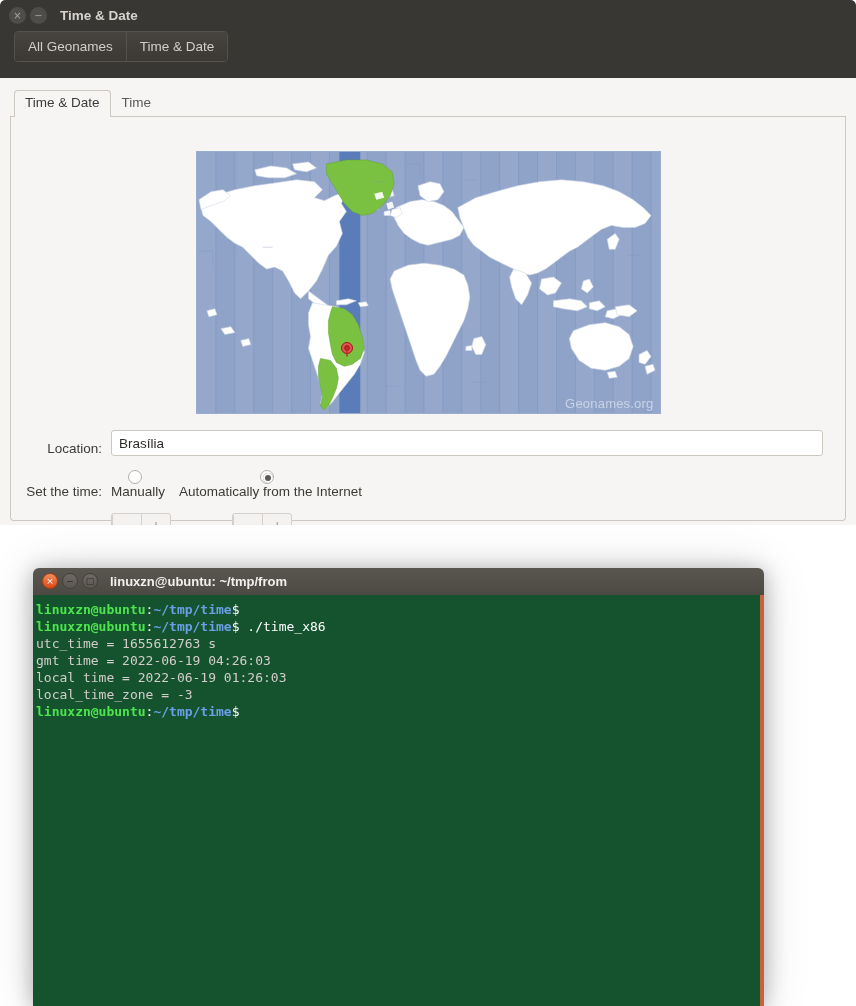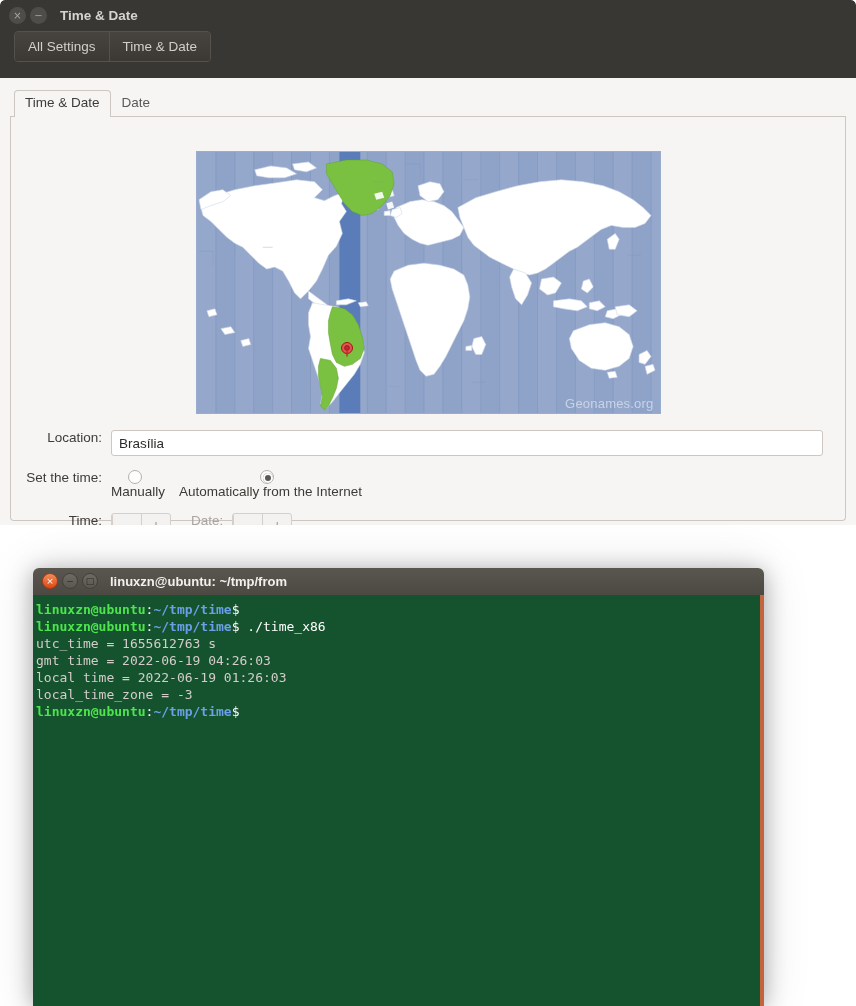--- a/index.html
+++ b/index.html
@@ -142,21 +142,21 @@
   }
   #map-pin {
     position: absolute;
     left: 143px; top: 190px;
     width: 15px; height: 15px;
   }
 
   
   .formrow {
     display: flex;
-    align-items: flex-start;
+    align-items: flex-end;
     margin-top: 14px;
     padding: 0 22px 0 0;
     font-size: 13.5px;
     color: #3d3b37;
   }
   .rowlabel {
     width: 100px;
     text-align: right;
     padding-right: 9px;
     color: #3d3b37;
@@ -316,30 +316,30 @@
   <div id="settings-titlebar">
     <div class="win-btns">
       <div class="wbtn">×</div>
       <div class="wbtn">−</div>
     </div>
     <div id="settings-title">Time &amp; Date</div>
   </div>
 
   <div id="settings-toolbar">
     <div class="navgroup">
-      <div class="navbtn">All Settings</div>
+      <div class="navbtn">All Geonames</div>
       <div class="navbtn">Time &amp; Date</div>
     </div>
   </div>
 
   <div id="settings-body">
 
     <div id="tabstrip">
       <div class="tab active">Time &amp; Date</div>
-      <div class="tab">Date</div>
+      <div class="tab">Time</div>
     </div>
 
     <div id="tabpanel">
 
       <div id="map-wrap">
         <svg id="map-svg" viewBox="0 0 465 263" preserveAspectRatio="none">
 
           <rect x="0" y="0" width="465" height="263" fill="#8fa3c8"></rect>
 
           <g fill="#9aadd0" opacity="0.55">

